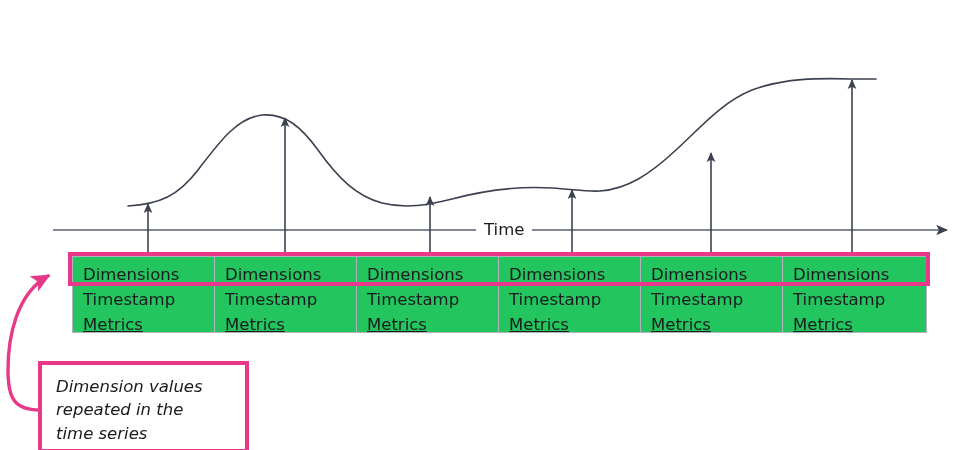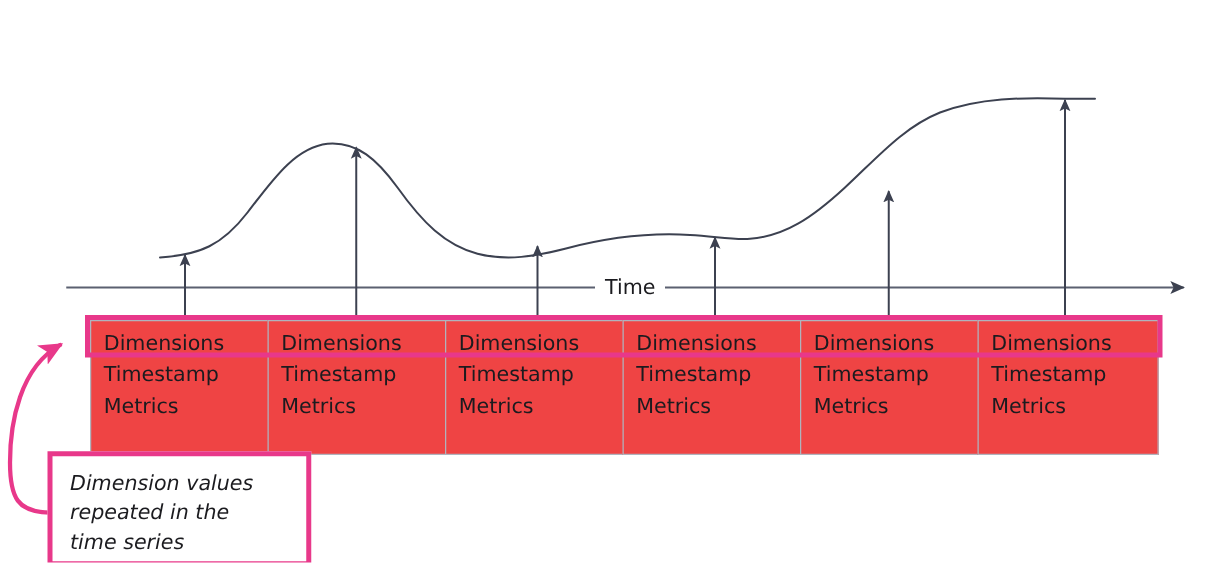--- a/index.html
+++ b/index.html
@@ -24,37 +24,37 @@
   svg.layer {
     position: absolute;
     left: 0; top: 0;
     width: 964px;
     height: 450px;
     overflow: visible;
   }
   .record-box {
     position: absolute;
     box-sizing: border-box;
-    background: #ef4444;
+    background: #22c55e;
     border: 1px solid #b0b3bd;
     width: 145px;
-    height: 108px;
+    height: 77px;
     top: 238px;
   }
   .record-box .line {
     position: absolute;
     left: 10px;
     font-size: 16.5px;
     color: #1b1b1f;
     line-height: 1;
     white-space: nowrap;
   }
   .record-box .line.l0 { top: 10px; }
   .record-box .line.l1 { top: 35px; text-align: center; }
-  .record-box .line.l2 { top: 60px; }
+  .record-box .line.l2 { top: 60px; text-decoration: underline; }
 
   .highlight-rect {
     position: absolute;
     box-sizing: border-box;
     border: 4px solid #e8388a;
     background: transparent;
     left: 68px;
     top: 234px;
     width: 862px;
     height: 34px;

